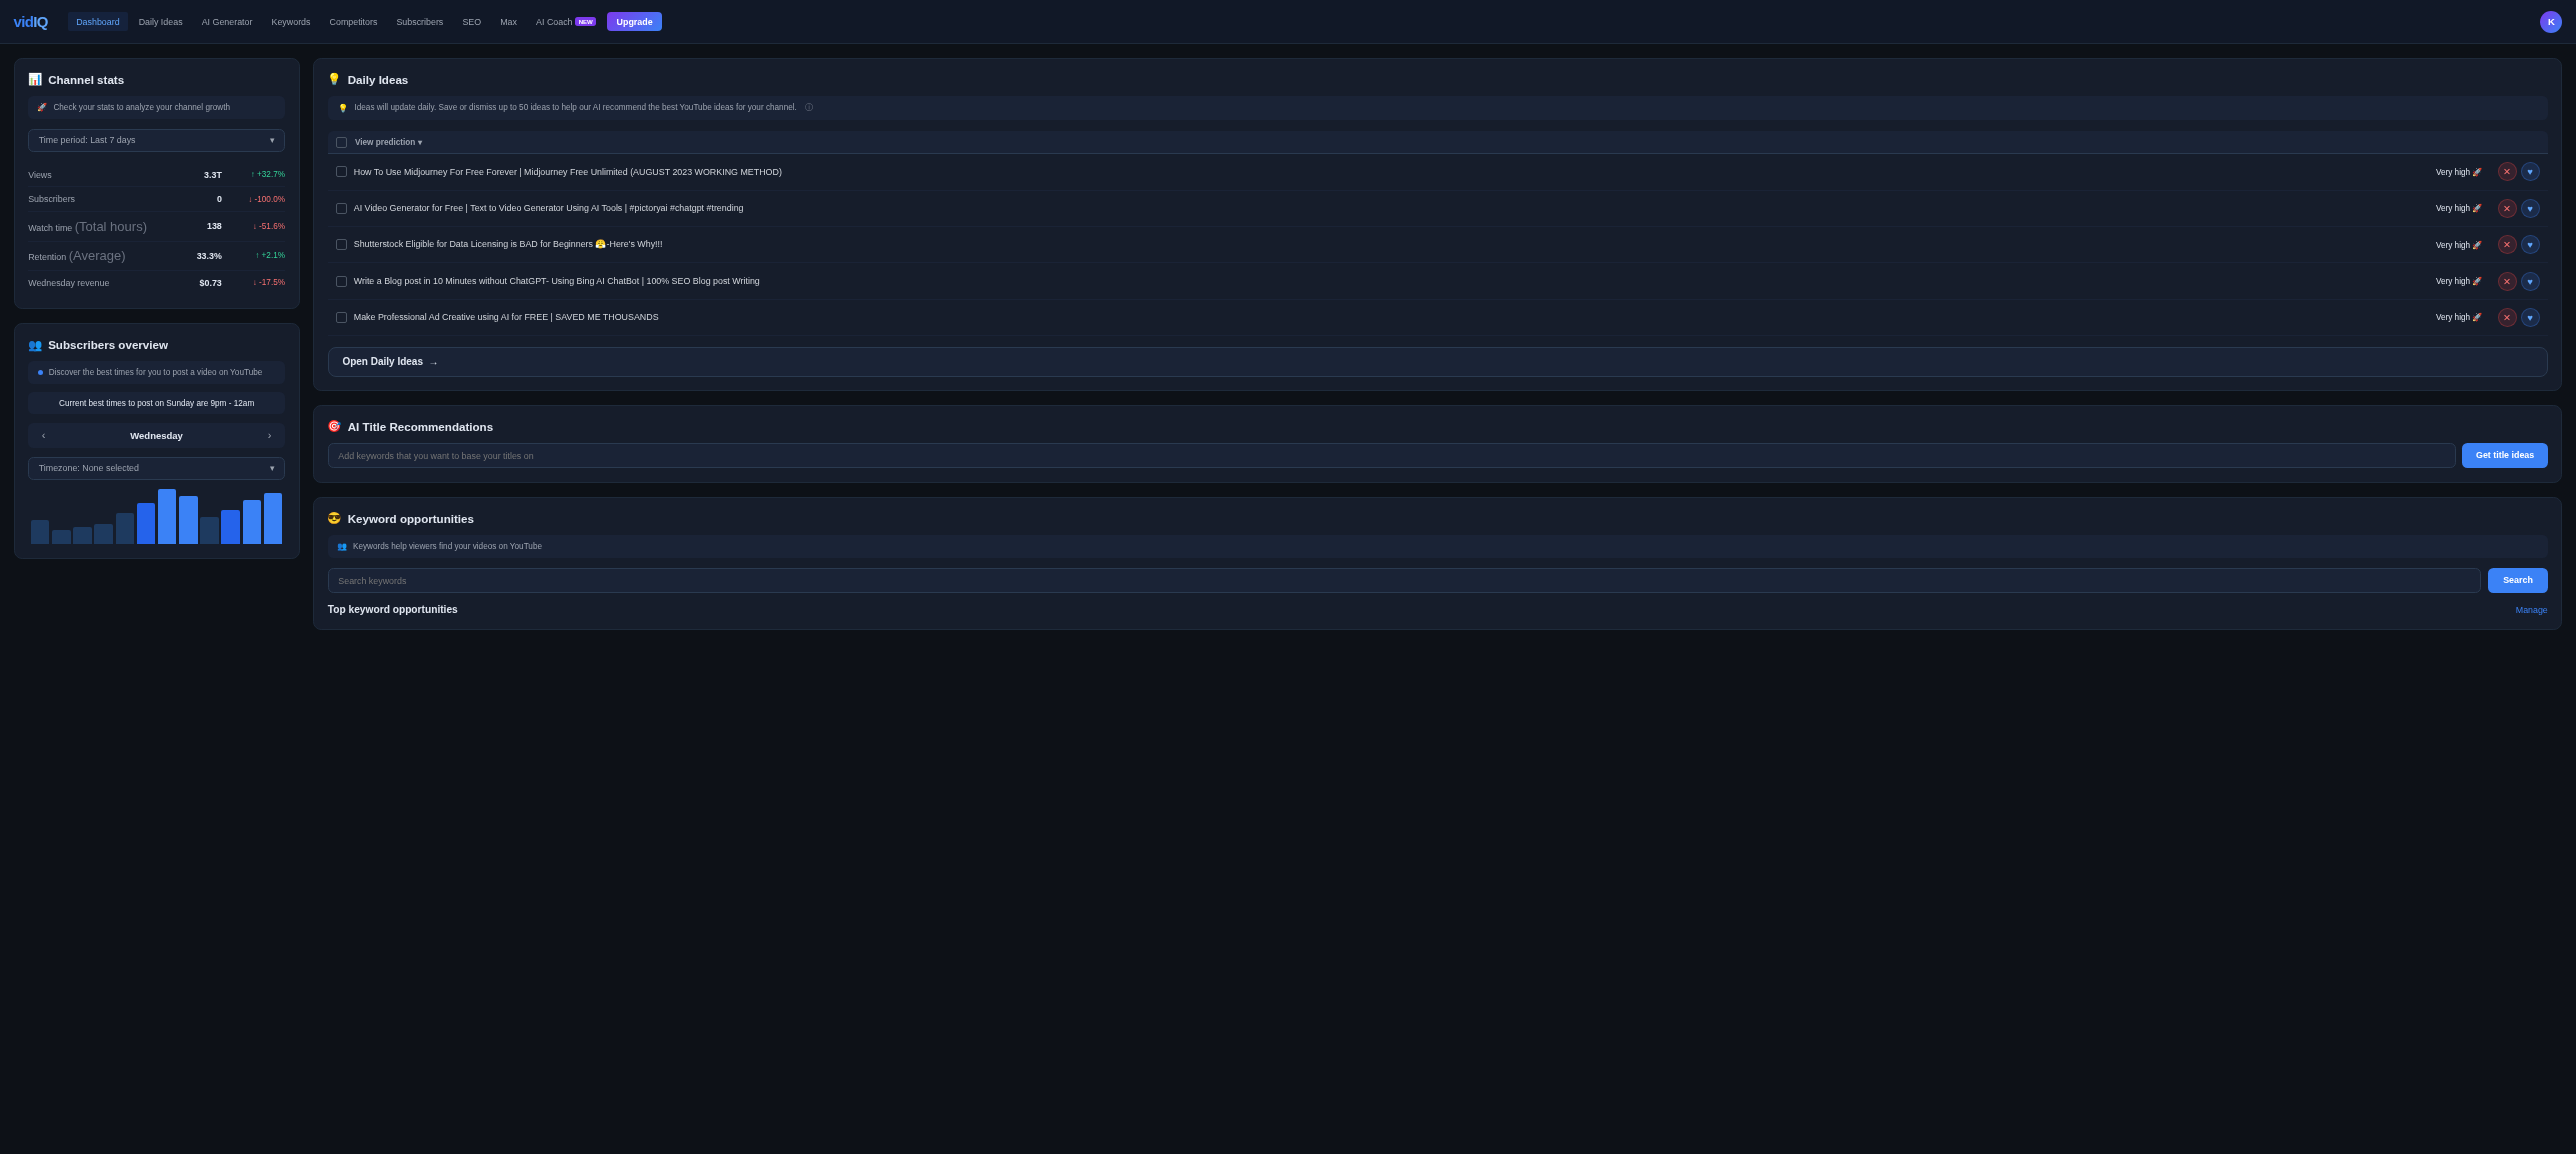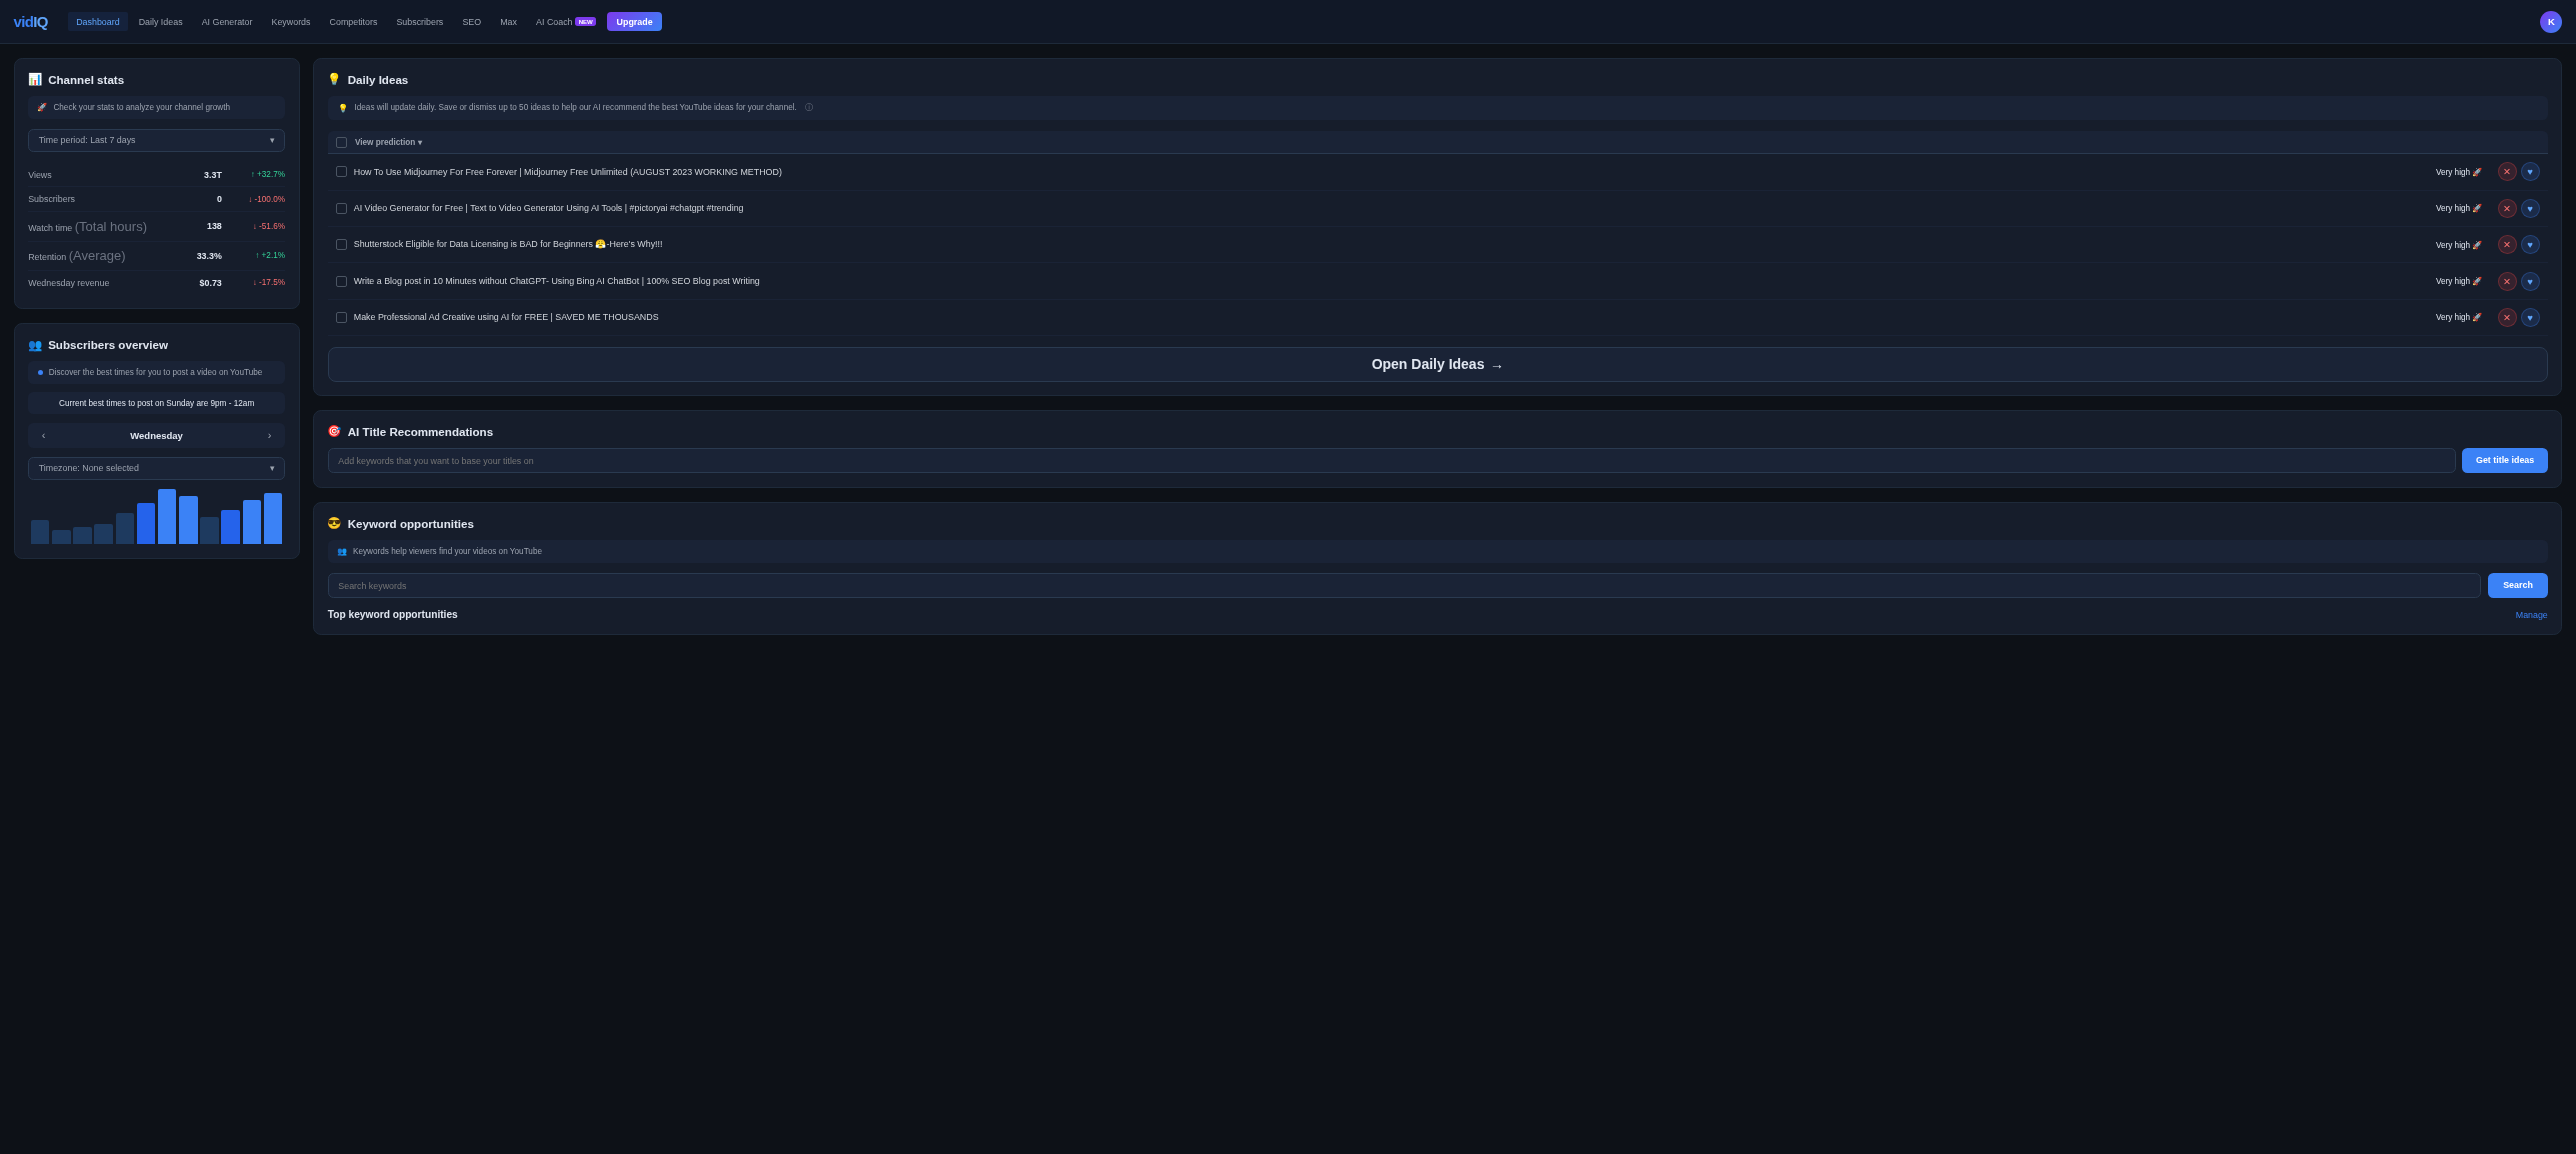--- a/index.html
+++ b/index.html
@@ -355,29 +355,28 @@
     }
     .idea-action-btn.save {
       background: rgba(59,130,246,0.15);
       color: #60a5fa;
       border: 0.7px solid rgba(59,130,246,0.3);
     }
 
     .open-ideas-btn {
       display: flex;
       align-items: center;
-      justify-content: center;
       gap: 5.5px;
       background: #1a2336;
       border: 0.7px solid #2a3a50;
       border-radius: 8px;
       padding: 8.2px 13.6px;
       margin-top: 11px;
       cursor: pointer;
-      font-size: 14px;
+      font-size: 10px;
       font-weight: 600;
       color: #e0e6f0;
     }
 
     
     .title-rec-card {
       background: #161d2b;
       border: 0.7px solid #1e2a3a;
       border-radius: 8.2px;
       padding: 13.6px;

